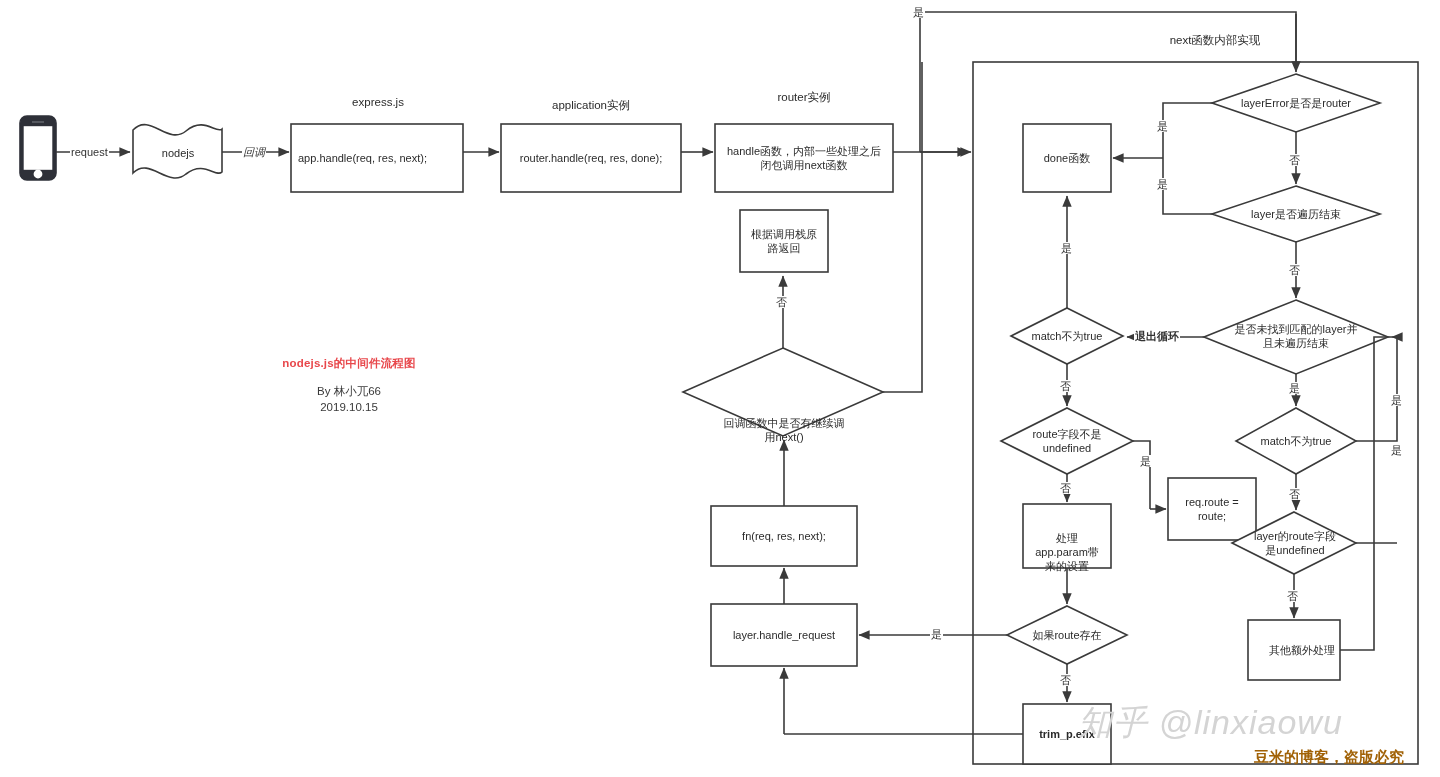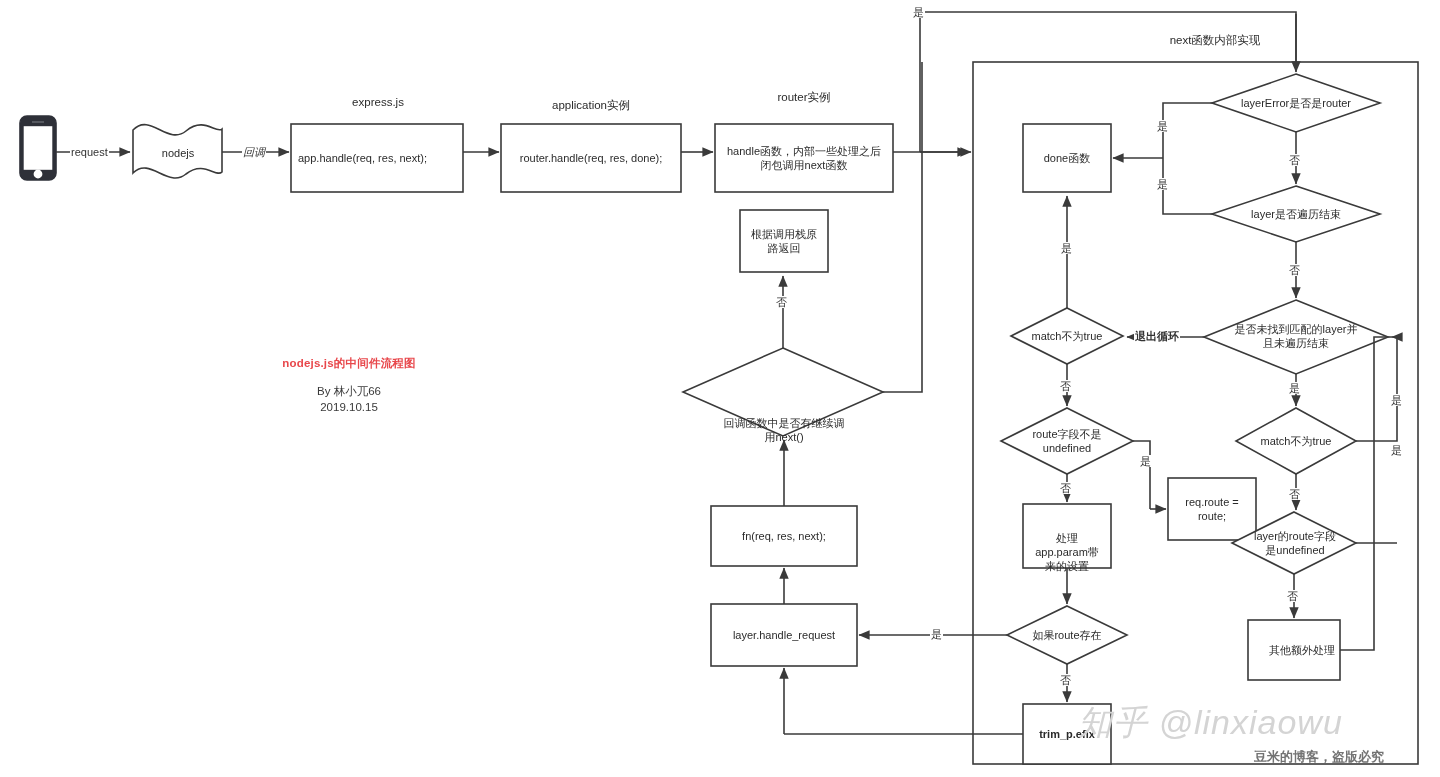--- a/index.html
+++ b/index.html
@@ -47,22 +47,22 @@
   .wm-zhihu{
     position:absolute;
     color:#d4d4d4;
     font-size:34px;
     letter-spacing:1px;
     white-space:nowrap;
     user-select:none;
   }
   .wm-green{
     position:absolute;
-    color:#737373;
-    font-size:13px;
+    color:#a16207;
+    font-size:15px;
     font-weight:bold;
     white-space:nowrap;
     user-select:none;
   }
 </style>
 </head>
 <body>
 
 <div id="stage">
 

